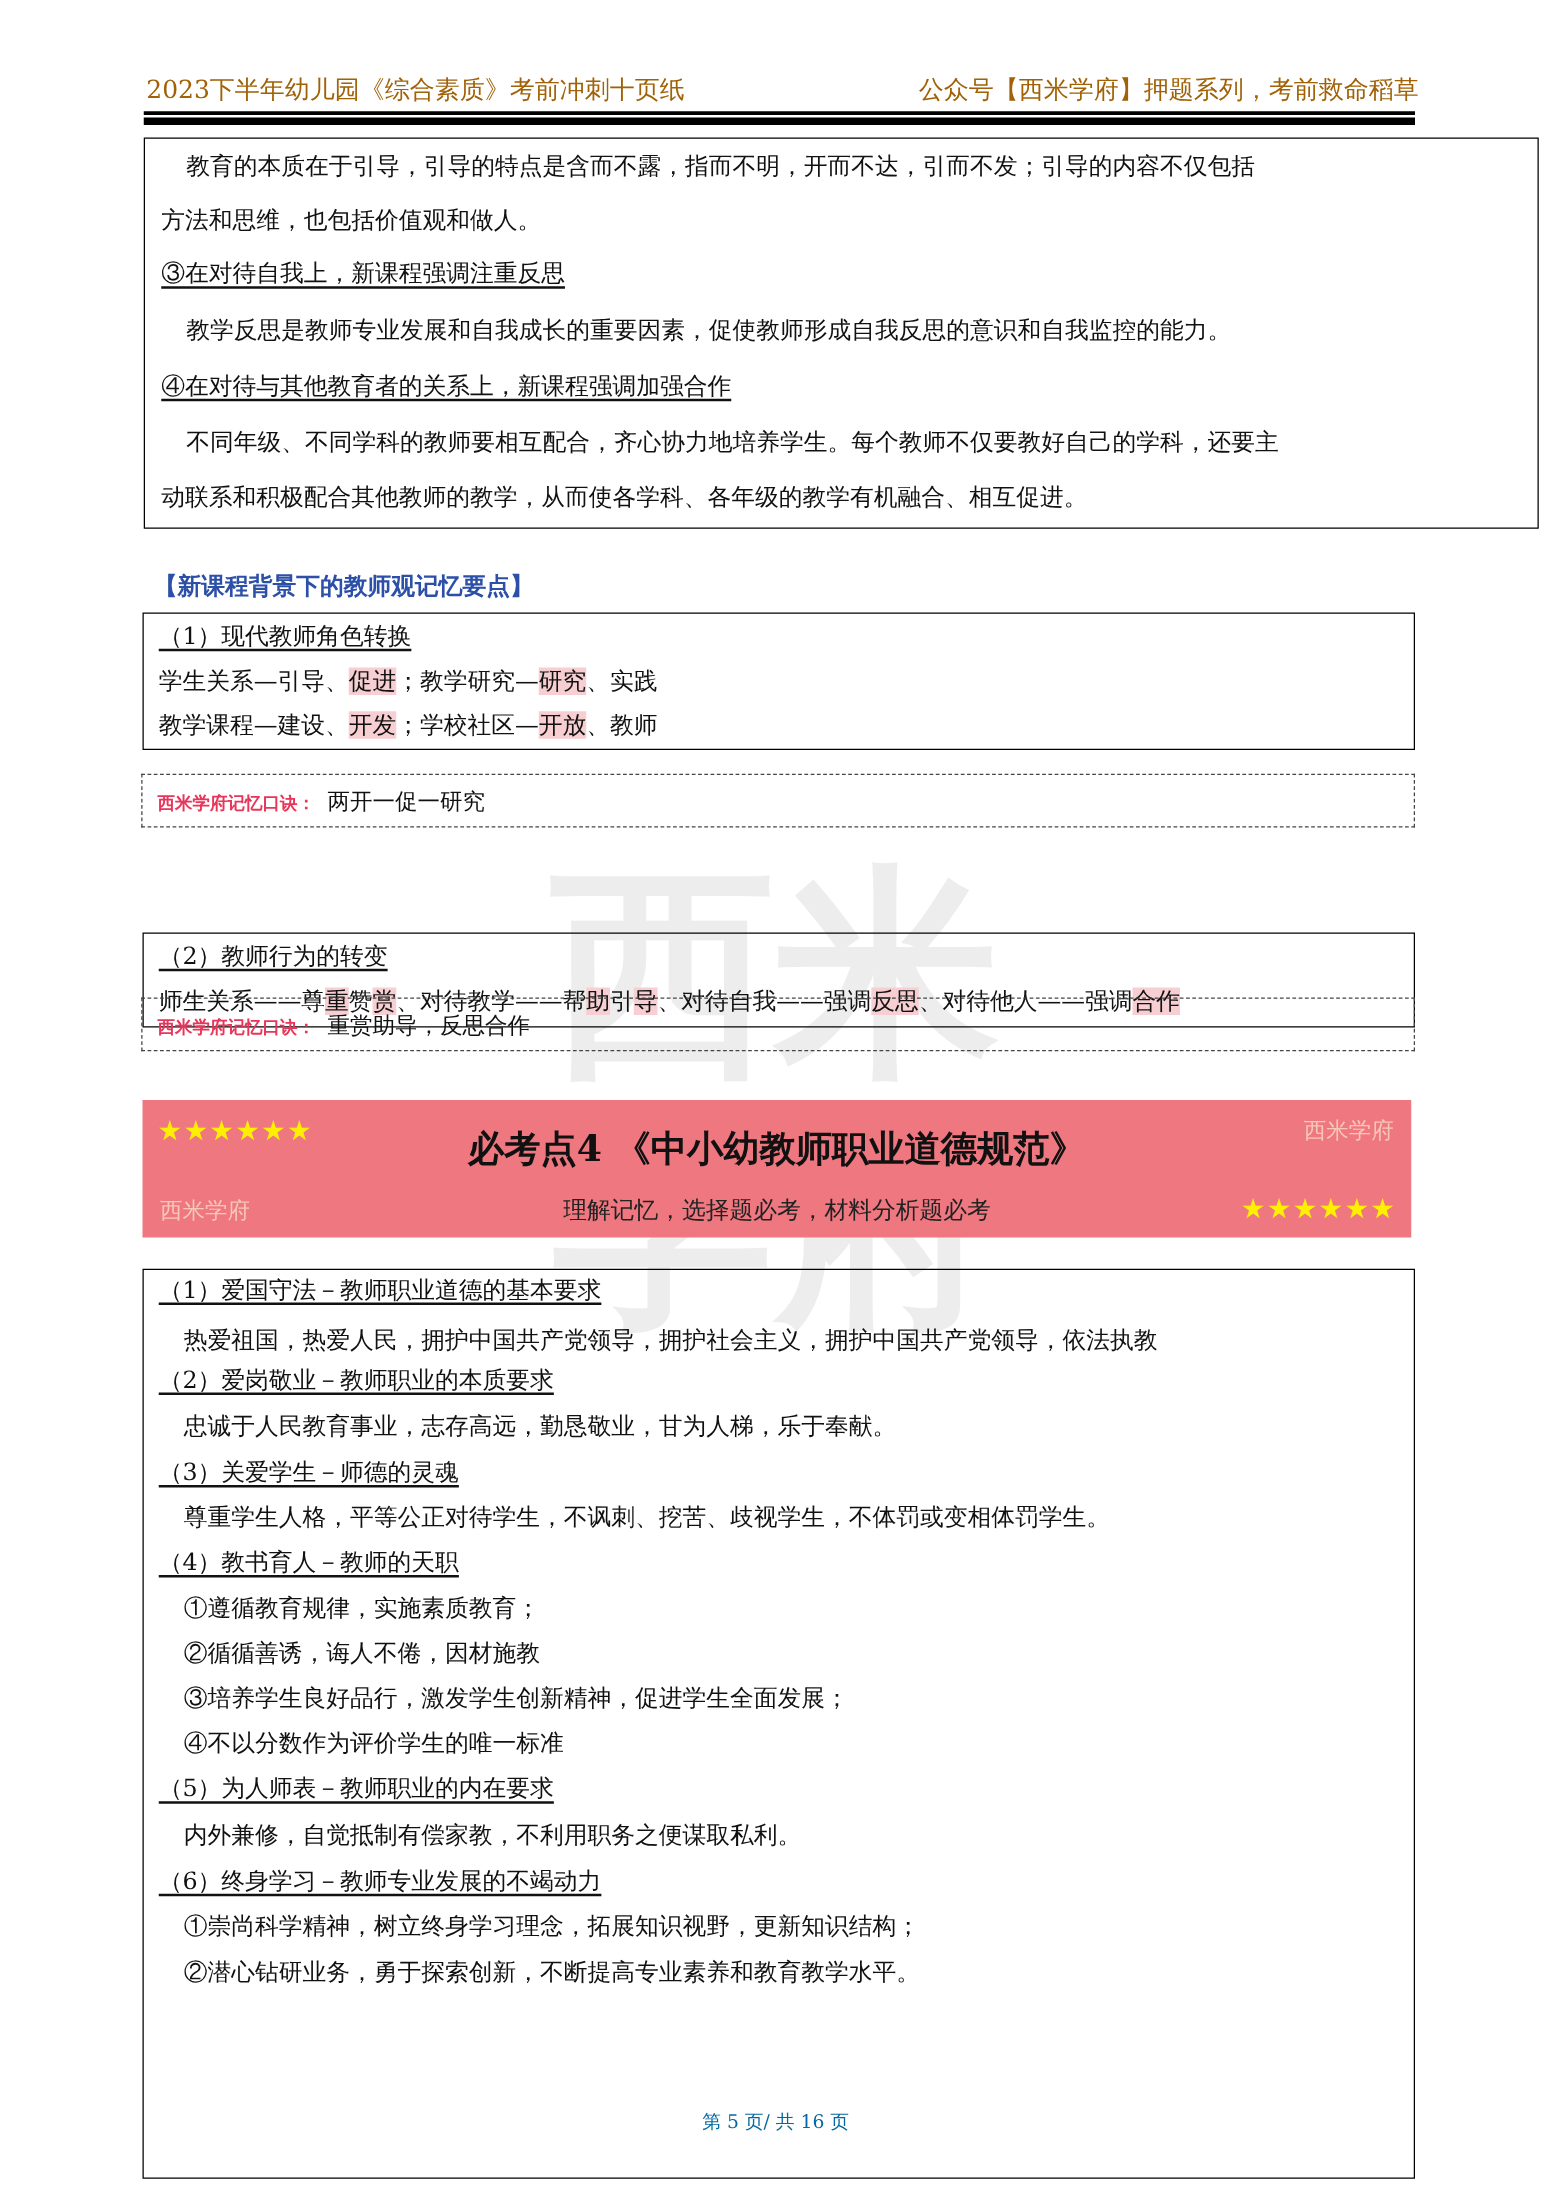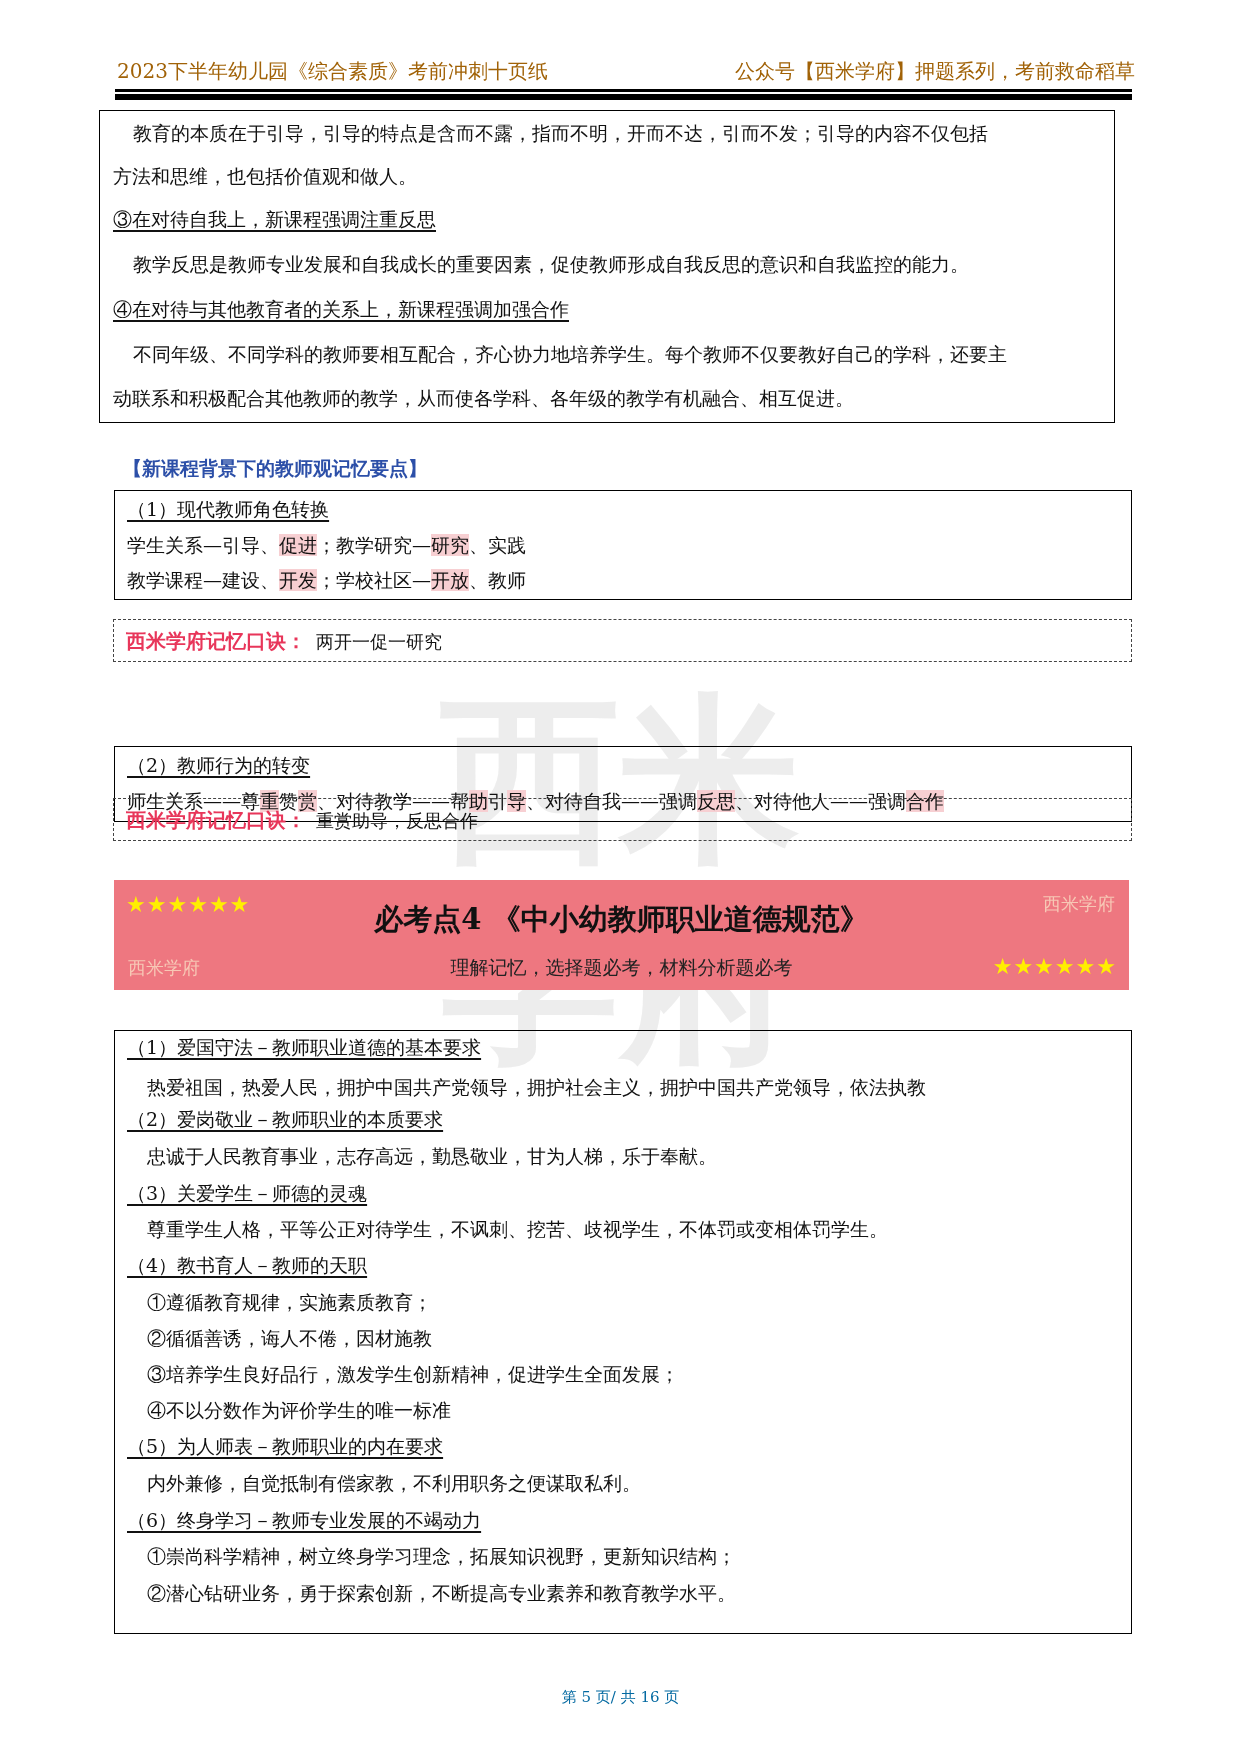--- a/index.html
+++ b/index.html
@@ -13,21 +13,21 @@
   .header-right { right: 106px; }
   .rule-thin { left: 115px; width: 1017px; top: 89px; height: 3px; background: #000; }
   .rule-thick { left: 115px; width: 1017px; top: 94px; height: 6px; background: #000; }
 
   .box { border: 1px solid #000; box-sizing: border-box; }
   .line { position: absolute; white-space: nowrap; font-size: 19px; line-height: 24px; }
   .u { text-decoration: underline; text-decoration-thickness: 2px; text-underline-offset: 4px; }
   .hl { background: #f7cfd2; }
 
   .dashed { border: 1px dashed #444; box-sizing: border-box; }
-  .mnemo-label { color: #e8365a; font-weight: bold; font-size: 20px; }
+  .mnemo-label { color: #e8365a; font-weight: bold; font-size: 14px; }
   .mnemo-text { font-size: 18px; margin-left: 10px; }
 
   .section-title { left: 123px; top: 456px; color: #2c4fa8; font-weight: bold; font-size: 19px; }
 
   .banner { left: 114px; top: 880px; width: 1015px; height: 110px; background: #ee7780; }
   .stars { color: #ffef00; font-size: 22px; letter-spacing: 1px; }
   .brand-faint { color: #f7c8b5; font-size: 18px; }
   .banner-title { left: 0; width: 100%; text-align: center; top: 20px; font-size: 29px; font-weight: bold; color: #111; }
   .banner-sub { left: 0; width: 100%; text-align: center; top: 75px; font-size: 19px; color: #222; }
 
@@ -41,21 +41,21 @@
 
 <div class="abs watermark">
   <span style="display:block;width:380px;word-break:break-all;opacity:0.7;font-size:180px;line-height:200px;">西米学府</span>
 </div>
 
 <div class="abs header-left">2023下半年幼儿园《综合素质》考前冲刺十页纸</div>
 <div class="abs header-right">公众号【西米学府】押题系列，考前救命稻草</div>
 <div class="abs rule-thin"></div>
 <div class="abs rule-thick"></div>
 
-<div class="abs box content" style="left:99px; top:110px; width:1016px; height:313px;padding-left:25px;">
+<div class="abs box content" style="left:115px; top:110px; width:1116px; height:313px;padding-left:25px;">
   <div class="line" style="left:33px; top:10px;">教育的本质在于引导，引导的特点是含而不露，指而不明，开而不达，引而不发；引导的内容不仅包括</div>
   <div class="line" style="left:13px; top:53px;">方法和思维，也包括价值观和做人。</div>
   <div class="line u" style="left:13px; top:96px;">③在对待自我上，新课程强调注重反思</div>
   <div class="line u" style="left:13px; top:186px;">④在对待与其他教育者的关系上，新课程强调加强合作</div>
   <div class="line" style="left:33px; top:141px;">教学反思是教师专业发展和自我成长的重要因素，促使教师形成自我反思的意识和自我监控的能力。</div>
   <div class="line" style="left:33px; top:231px;">不同年级、不同学科的教师要相互配合，齐心协力地培养学生。每个教师不仅要教好自己的学科，还要主</div>
   <div class="line" style="left:13px; top:275px;">动联系和积极配合其他教师的教学，从而使各学科、各年级的教学有机融合、相互促进。</div>
 </div>
 
 <div class="abs section-title content">【新课程背景下的教师观记忆要点】</div>
@@ -91,21 +91,21 @@
 
 <div class="abs banner content">
   <div class="abs stars" style="left:12px; top:12px;">★★★★★★</div>
   <div class="abs brand-faint" style="right:14px; top:12px;">西米学府</div>
   <div class="abs banner-title">必考点4 《中小幼教师职业道德规范》</div>
   <div class="abs brand-faint" style="left:14px; top:76px;">西米学府</div>
   <div class="abs banner-sub">理解记忆，选择题必考，材料分析题必考</div>
   <div class="abs stars" style="right:12px; top:74px;">★★★★★★</div>
 </div>
 
-<div class="abs box content" style="left:114px; top:1015px; width:1018px; height:604px;margin-top:15px;">
+<div class="abs box content" style="left:114px; top:1015px; width:1018px; height:728px;">
   <div class="line u" style="left:12px; top:4px;">（1）爱国守法－教师职业道德的基本要求</div>
   <div class="line" style="left:32px; top:44px;text-align:center;">热爱祖国，热爱人民，拥护中国共产党领导，拥护社会主义，拥护中国共产党领导，依法执教</div>
 
   <div class="line u" style="left:12px; top:76px;">（2）爱岗敬业－教师职业的本质要求</div>
   <div class="line" style="left:32px; top:113px;">忠诚于人民教育事业，志存高远，勤恳敬业，甘为人梯，乐于奉献。</div>
 
   <div class="line u" style="left:12px; top:150px;">（3）关爱学生－师德的灵魂</div>
   <div class="line" style="left:32px; top:186px;">尊重学生人格，平等公正对待学生，不讽刺、挖苦、歧视学生，不体罚或变相体罚学生。</div>
 
   <div class="line u" style="left:12px; top:222px;">（4）教书育人－教师的天职</div>

